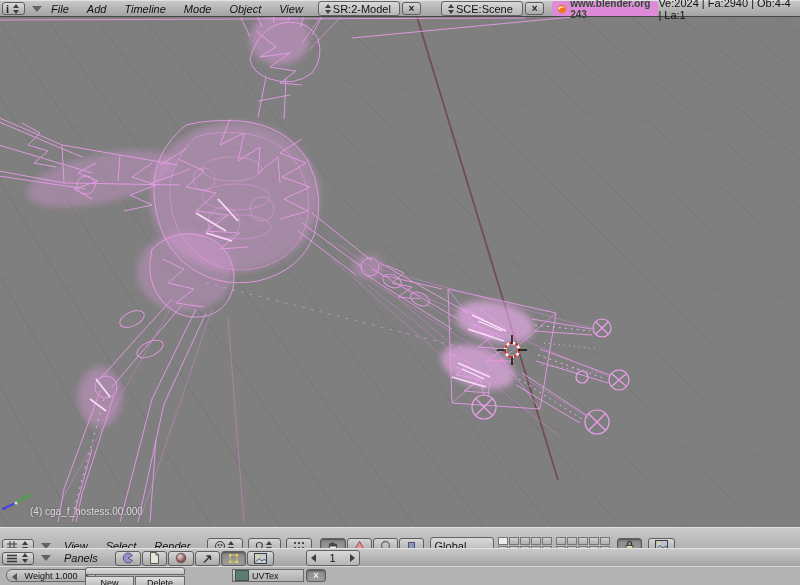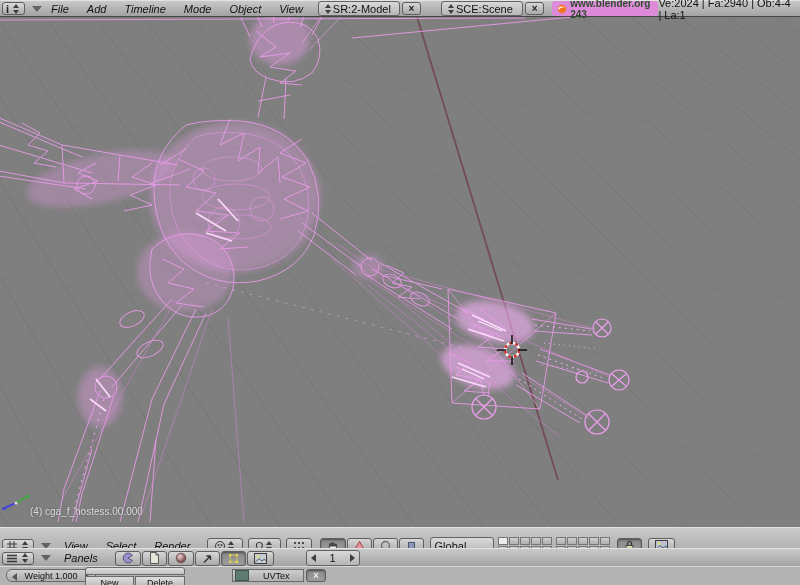--- a/index.html
+++ b/index.html
@@ -40,21 +40,21 @@
   
   #viewport{position:absolute;left:0;top:17px;width:800px;height:510px;}
   #viewport svg{display:block;}
   .obj-label{position:absolute;left:30px;top:489px;font-size:10px;color:#dedede;text-shadow:0 0 2px #555;}
   
   .abs{position:absolute;box-sizing:border-box;}
   .num-field{display:flex;align-items:flex-end;justify-content:space-between;padding:0 5px;
     background:linear-gradient(#cfcfcf,#aeaeae);border:1px solid #6a6a6a;border-radius:6px;font-size:9px;color:#111;}
   .panel-btn{display:flex;align-items:center;justify-content:center;background:linear-gradient(#dedede,#b6b6b6);
     border:1px solid #6a6a6a;font-size:9px;color:#111;}
-  .uv-field{display:flex;align-items:flex-end;gap:14px;background:linear-gradient(#cdcdcd,#b0b0b0);
+  .uv-field{display:flex;align-items:flex-end;gap:3px;background:linear-gradient(#cdcdcd,#b0b0b0);
     border:1px solid #6a6a6a;font-size:9px;color:#111;padding:0 2px;}
   .swatch{width:12px;height:9px;background:#5d7d72;border:1px solid #3f574e;}
 </style>
 </head>
 <body>
 
 <div class="screen">
 
   <header class="hdr" id="top-hdr">
     <button class="etype">

